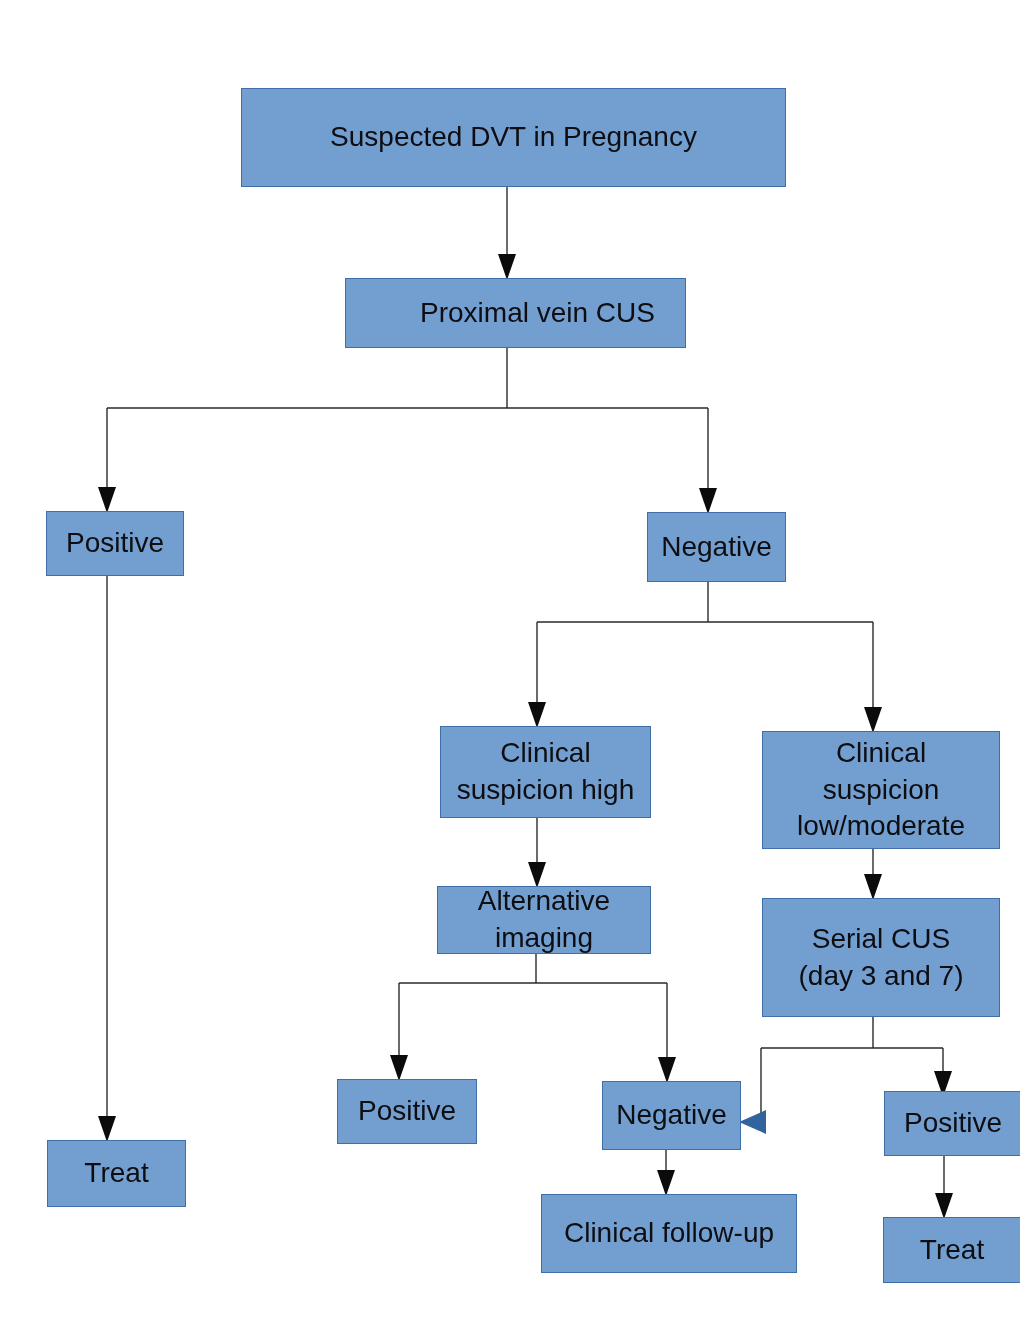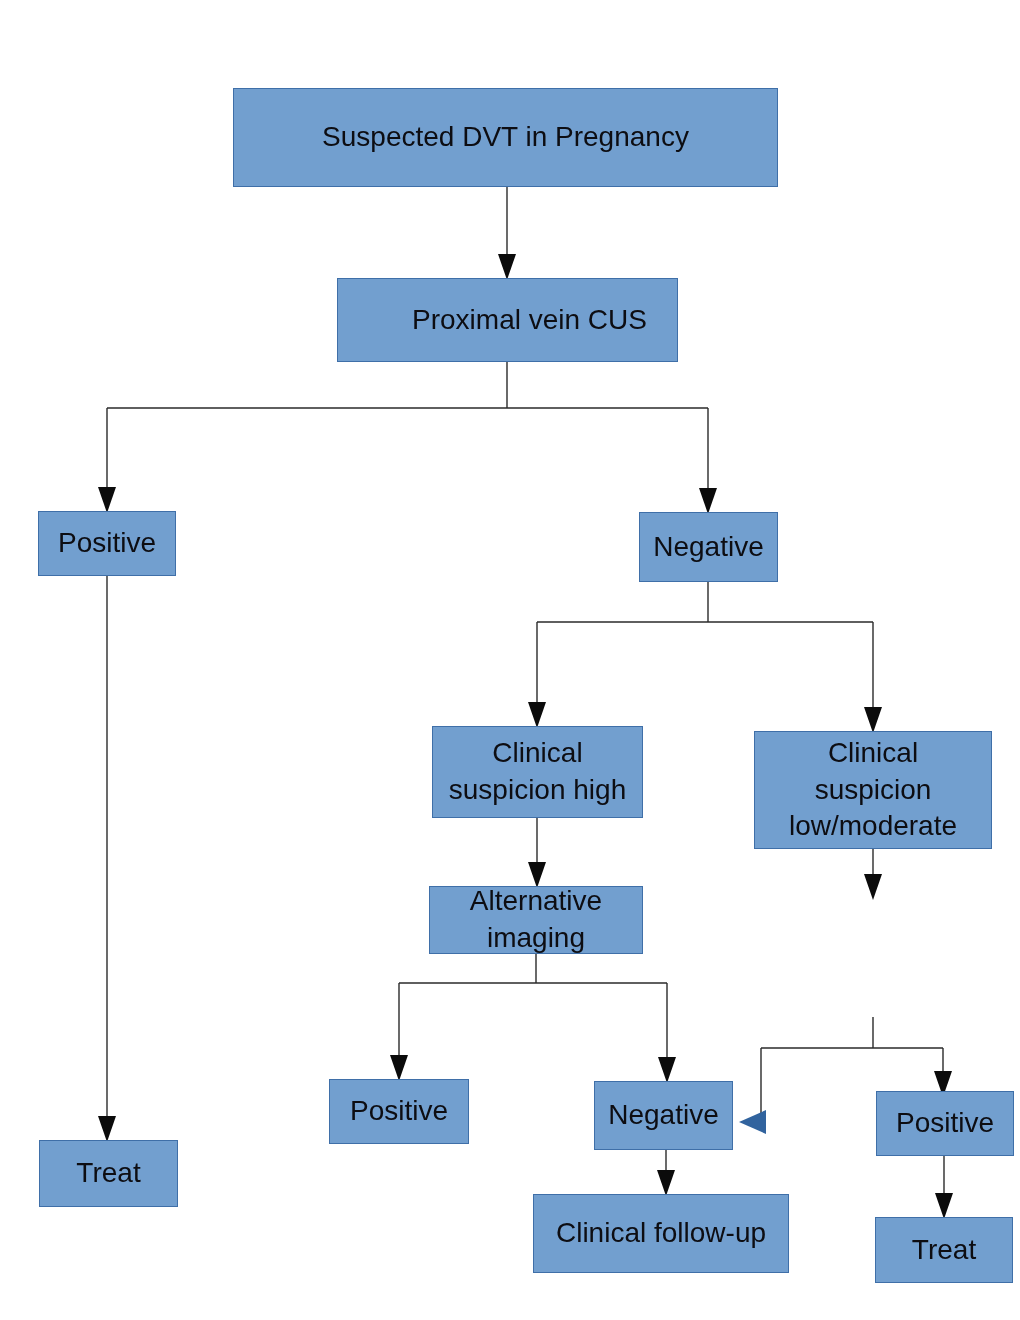--- a/index.html
+++ b/index.html
@@ -26,20 +26,21 @@
   .node{
     position:absolute;
     box-sizing:border-box;
     background:var(--node-fill);
     border:1.5px solid var(--node-border);
     display:flex;align-items:center;justify-content:center;
     text-align:center;
     color:var(--text);
     font-size:28px;
     line-height:1.32;
+    margin-left:8px;
   }
   .node-label{white-space:pre-line;}
 </style>
 </head>
 <body>
 
 <div class="canvas">
 
   <svg class="edges-svg" viewBox="0 0 1020 1320" xmlns="http://www.w3.org/2000/svg">
 
@@ -95,21 +96,21 @@
     <g>
       <path class="edge-line" d="M944,1156 V1193"></path>
       <polygon class="edge-head" points="935,1193 953,1193 944,1219"></polygon>
     </g>
   </svg>
 
   <div class="node" style="left:233px;top:88px;width:545px;height:99px;">
     <span class="node-label">Suspected DVT in Pregnancy</span>
   </div>
 
-  <div class="node" style="left:337px;top:278px;width:341px;height:84px;padding-left:44px;">
+  <div class="node" style="left:337px;top:278px;width:341px;height:70px;padding-left:44px;">
     <span class="node-label">Proximal vein CUS</span>
   </div>
 
   <div class="node" style="left:38px;top:511px;width:138px;height:65px;">
     <span class="node-label">Positive</span>
   </div>
 
   <div class="node" style="left:639px;top:512px;width:139px;height:70px;">
     <span class="node-label">Negative</span>
   </div>
@@ -123,20 +124,24 @@
     <span class="node-label">Clinical
 suspicion
 low/moderate</span>
   </div>
 
   <div class="node" style="left:429px;top:886px;width:214px;height:68px;">
     <span class="node-label">Alternative
 imaging</span>
   </div>
 
+  <div class="node" style="left:754px;top:898px;width:238px;height:119px;">
+    <span class="node-label">Serial CUS
+(day 3 and 7)</span>
+  </div>
 
   <div class="node" style="left:329px;top:1079px;width:140px;height:65px;">
     <span class="node-label">Positive</span>
   </div>
 
   <div class="node" style="left:594px;top:1081px;width:139px;height:69px;">
     <span class="node-label">Negative</span>
   </div>
 
   <div class="node" style="left:39px;top:1140px;width:139px;height:67px;">

